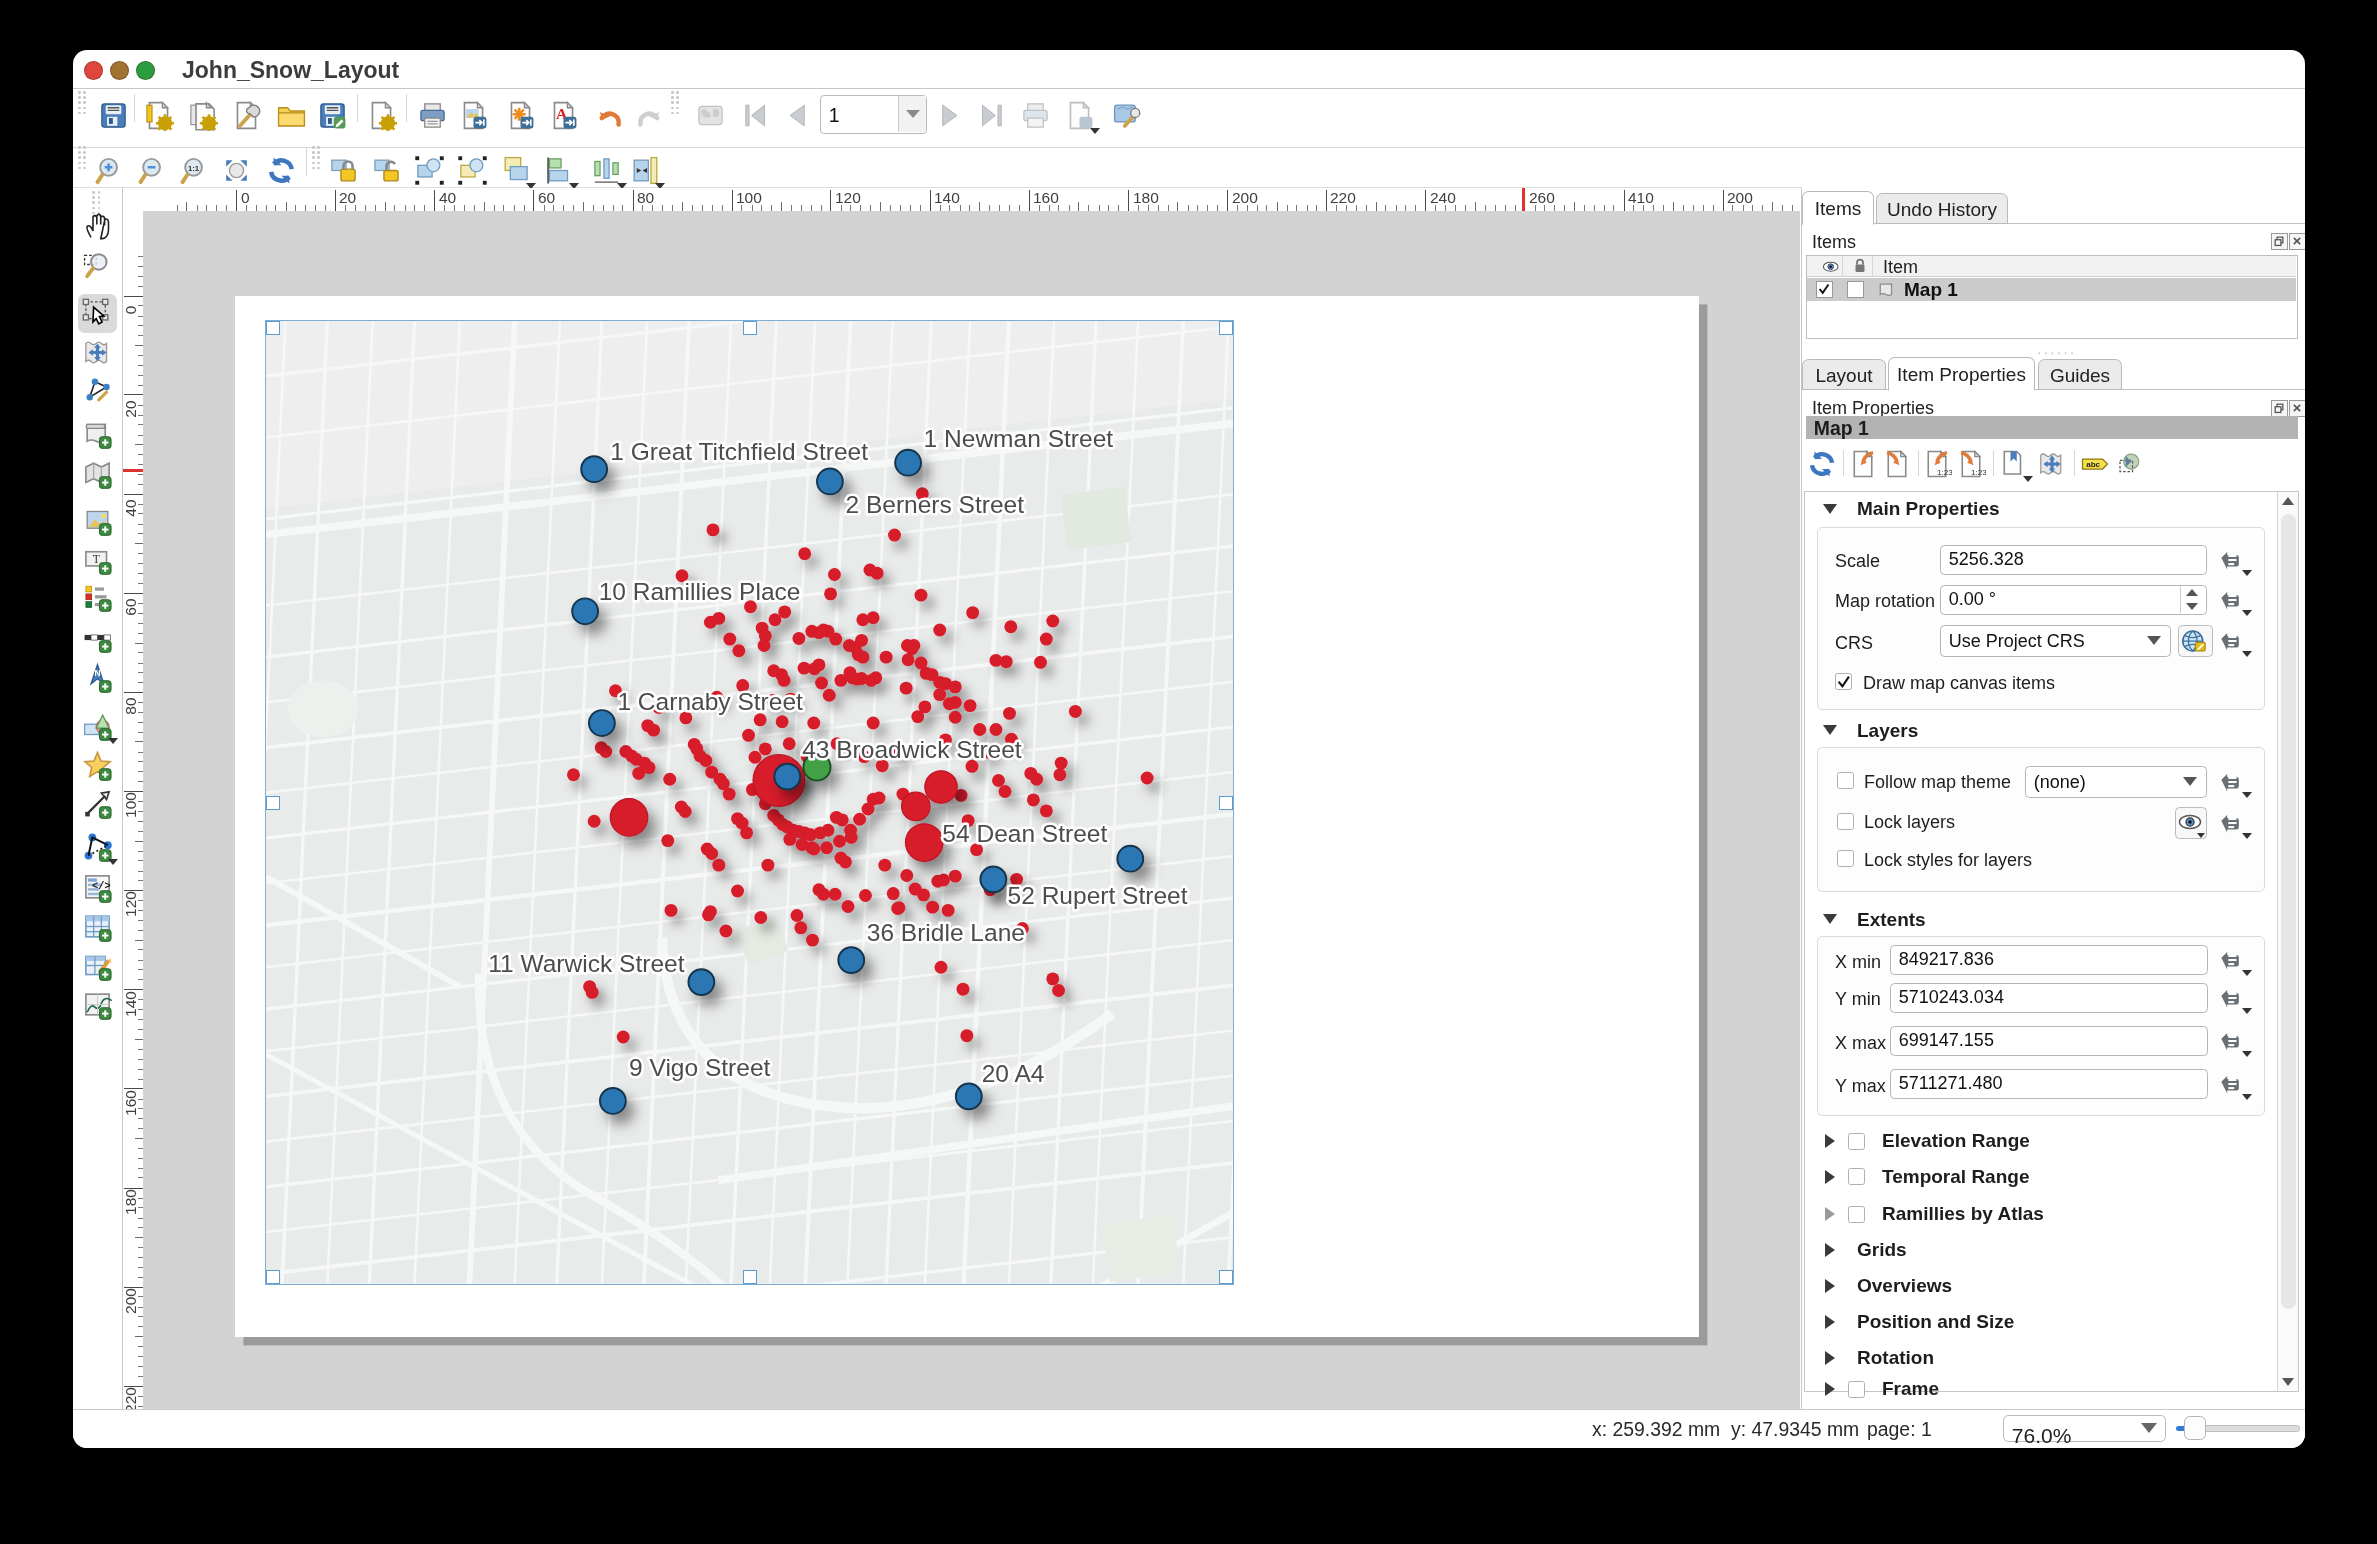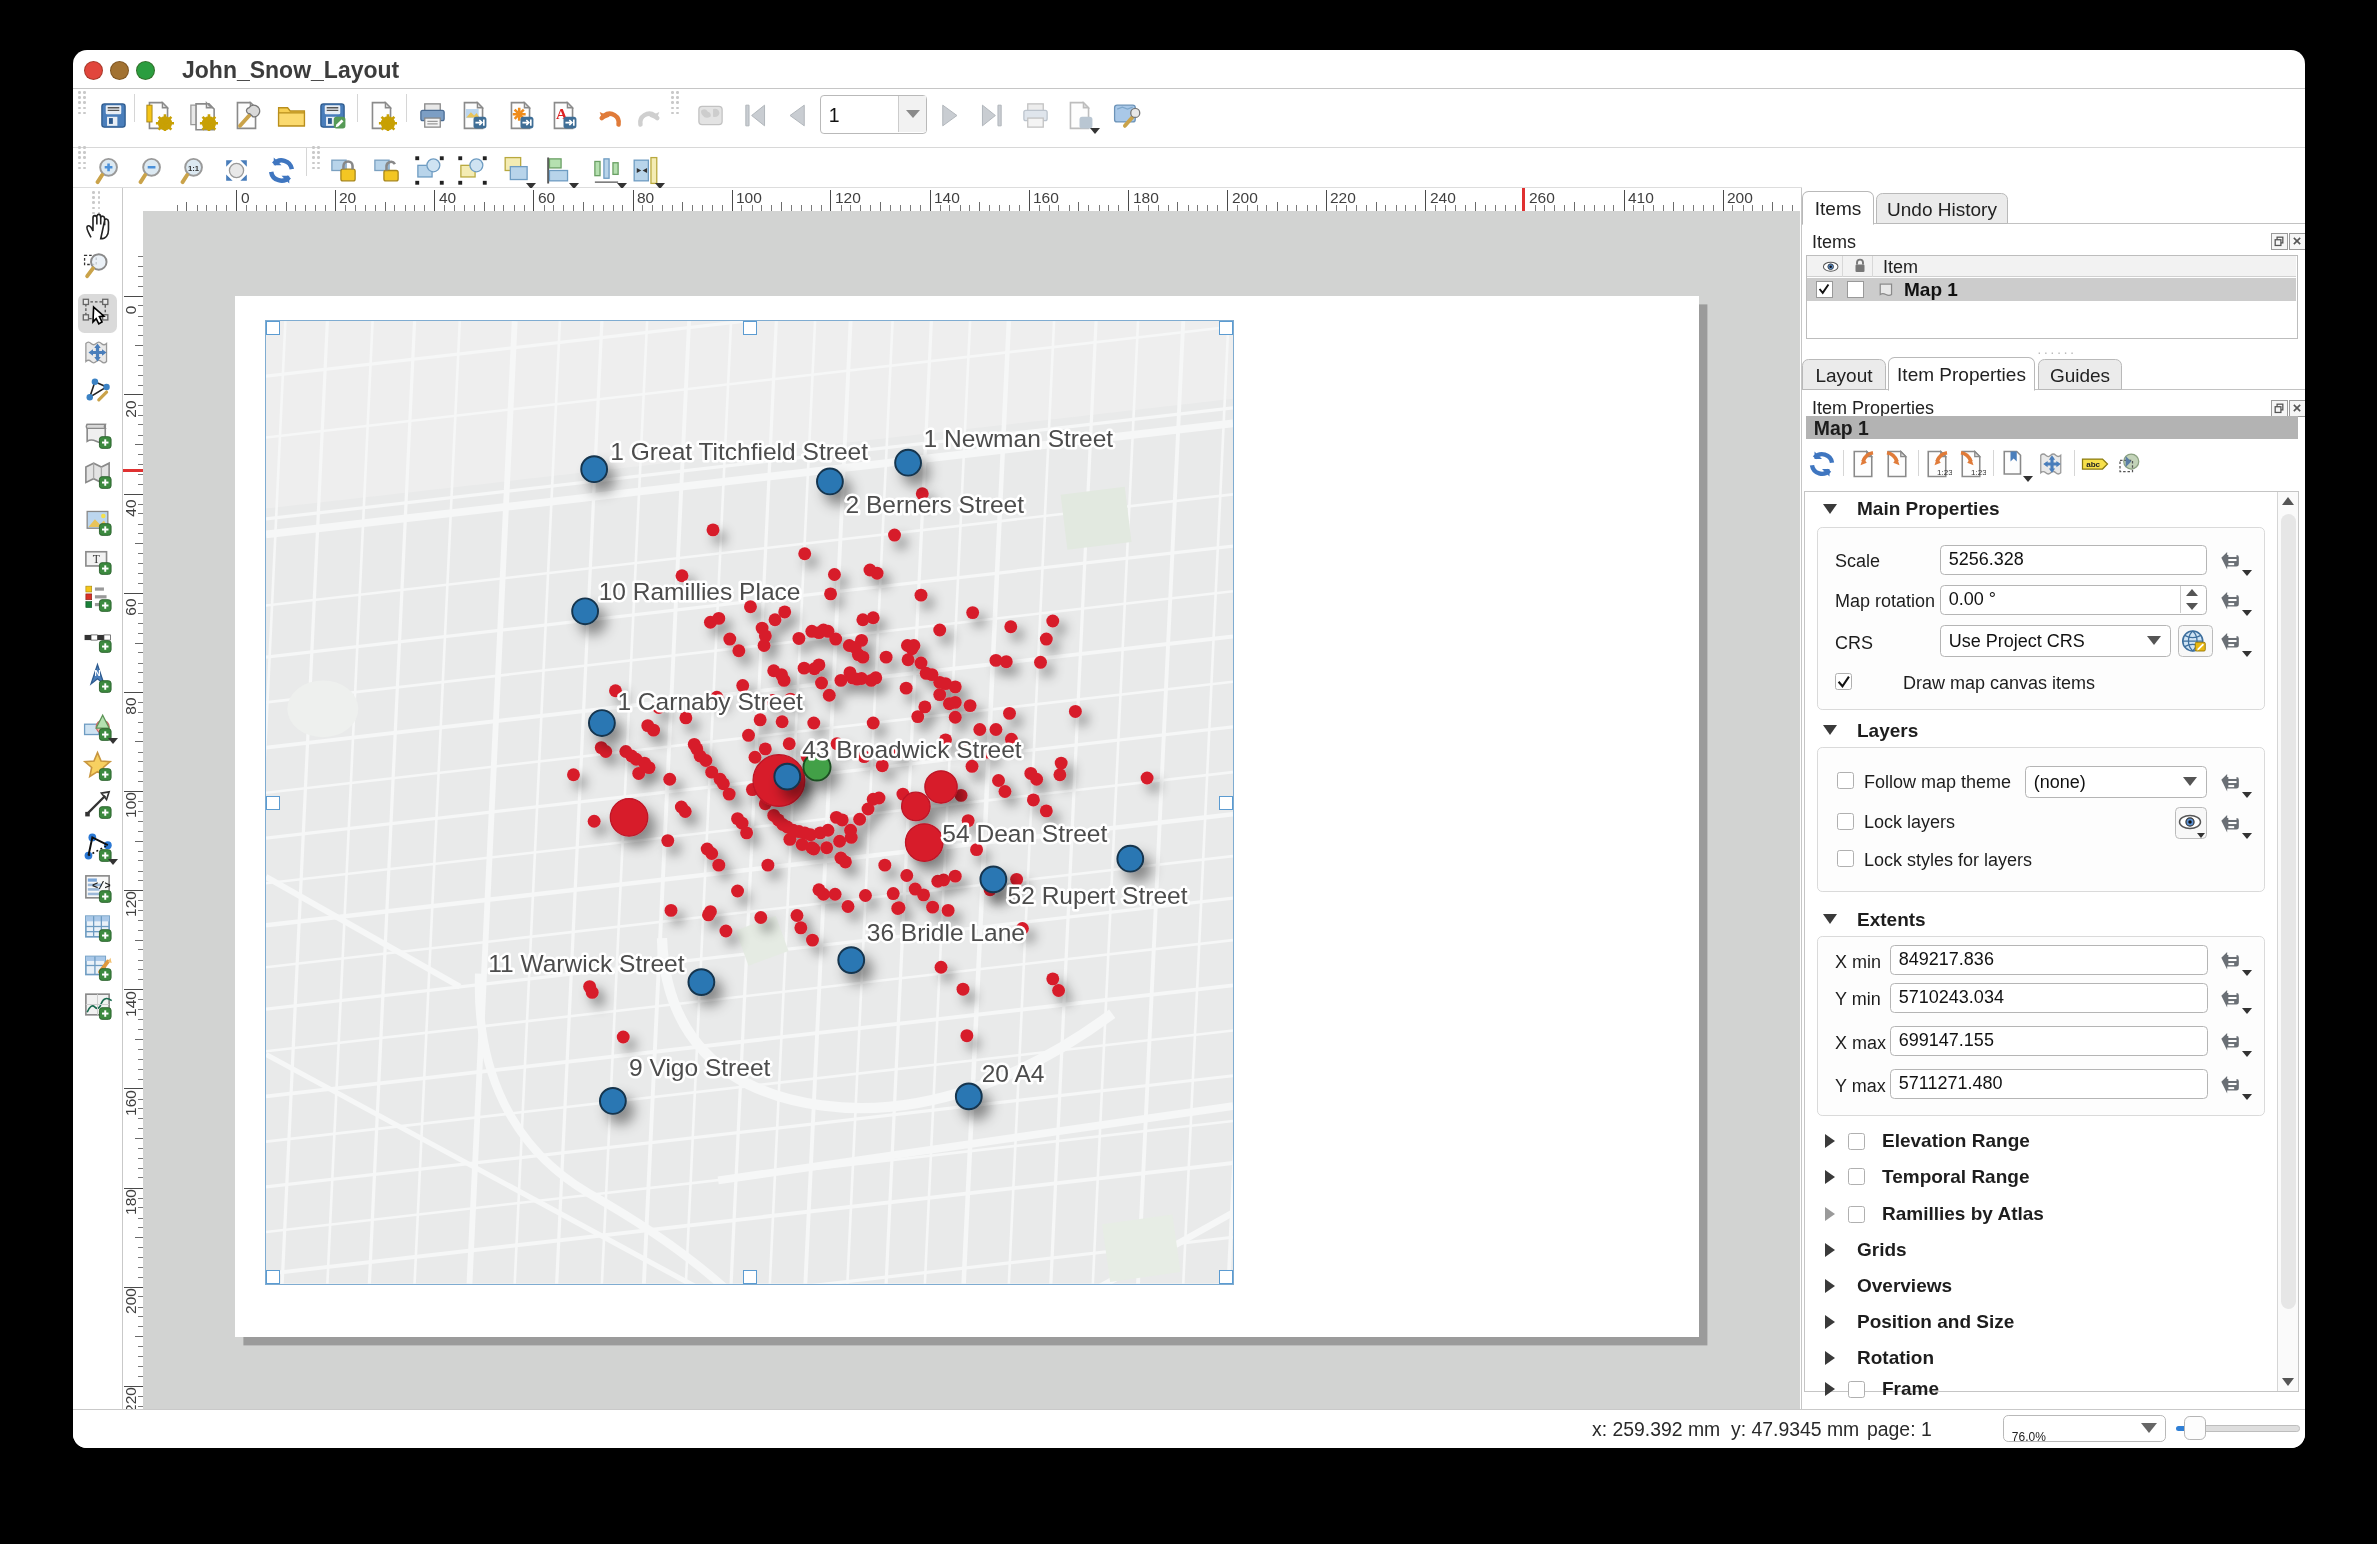--- a/index.html
+++ b/index.html
@@ -1255,21 +1255,21 @@
       </svg></div>
     <div class="ic" style="left:2146px;top:576px;width:28px;height:28px"><svg width="28" height="28" viewBox="0 0 48 48">
         <path d="M4 22 l10 -10 v5 h16 a4 4 0 0 1 4 4 v12 a4 4 0 0 1 -4 4 h-16 v5 z" fill="#6a6f75"></path>
         <rect x="16" y="17" width="14" height="3.5" fill="#fff"></rect>
         <rect x="16" y="24" width="14" height="3.5" fill="#fff"></rect>
         <rect x="16" y="31" width="10" height="3.5" fill="#fff"></rect>
       </svg><div style="position:absolute;right:-5.2px;bottom:-2.6px;width:0;height:0;border-left:5.2px solid transparent;border-right:5.2px solid transparent;border-top:6.5px solid #333"></div></div>
     <div class="cb" style="left:1762px;top:623px"><svg width="15.5" height="15.5" viewBox="0 0 24 24">
         <path d="M4 12 L10 19 L20 4" stroke="#111" stroke-width="3.2" fill="none"></path>
       </svg></div>
-    <div class="lbl" style="left:1830px;top:623px">Draw map canvas items</div>
+    <div class="lbl" style="left:1790px;top:623px">Draw map canvas items</div>
     <div class="tri-d" style="left:1750px;top:675px"></div>
     <div class="blbl" style="left:1784px;top:670px">Layers</div>
     <div style="position:absolute;left:1744px;top:697px;width:448px;height:145px;border:1.3px solid #dadada;border-radius:5.2px;background:#fdfdfd"></div>
     <div class="cb" style="left:1764px;top:722px"></div>
     <div class="lbl" style="left:1791px;top:722px">Follow map theme</div>
     <div class="inp" style="left:1952px;top:716px;width:182px;height:32px;line-height:30px">(none)<span style="position:absolute;right:9px;top:10.3px;width:0;height:0;border-left:7.8px solid transparent;border-right:7.8px solid transparent;border-top:9.7px solid #555"></span></div>
     <div class="ic" style="left:2146px;top:717px;width:28px;height:28px"><svg width="28" height="28" viewBox="0 0 48 48">
         <path d="M4 22 l10 -10 v5 h16 a4 4 0 0 1 4 4 v12 a4 4 0 0 1 -4 4 h-16 v5 z" fill="#6a6f75"></path>
         <rect x="16" y="17" width="14" height="3.5" fill="#fff"></rect>
         <rect x="16" y="24" width="14" height="3.5" fill="#fff"></rect>
@@ -1343,20 +1343,20 @@
     <div class="tri-r" style="left:1752px;top:1301px;border-left-color:#3a3a3a"></div>
     <div class="blbl" style="left:1784px;top:1297px">Rotation</div>
     <div class="tri-r" style="left:1752px;top:1332px;border-left-color:#3a3a3a"></div>
     <div class="cb" style="left:1775px;top:1331px"></div>
     <div class="blbl" style="left:1809px;top:1328px">Frame</div>
     <div style="position:absolute;left:0;top:1359px;width:2232px;height:39px;background:#fff;border-top:1.3px solid #c9c9c9">
       <div style="position:absolute;left:1519px;top:7.8px;font-size:19.4px;color:#2a2a2a">x: 259.392 mm</div>
       <div style="position:absolute;left:1658px;top:7.8px;font-size:19.4px;color:#2a2a2a">y: 47.9345 mm</div>
       <div style="position:absolute;left:1794px;top:7.8px;font-size:19.4px;color:#2a2a2a">page: 1</div>
       <div style="position:absolute;left:1930px;top:5.2px;width:163px;height:27px;background:#fff;border:1.3px solid #b9b9b9;border-radius:5.2px">
-        <span style="position:absolute;left:7.8px;top:14px;font-size:12px;color:#222">76.0%</span>
+        <span style="position:absolute;left:7.8px;top:8px;font-size:21px;color:#222">76.0%</span>
         <span style="position:absolute;right:7.8px;top:7px;width:0;height:0;border-left:8.4px solid transparent;border-right:8.4px solid transparent;border-top:10.3px solid #666"></span>
       </div>
       <div style="position:absolute;left:2103px;top:15.5px;width:26px;height:5.2px;background:#2f7fd6;border-radius:2.6px"></div>
       <div style="position:absolute;left:2129px;top:15px;width:98px;height:6.5px;background:#dedede;border:0.6px solid #bdbdbd;border-radius:3.2px"></div>
       <div style="position:absolute;left:2111px;top:5.8px;width:22px;height:24.5px;background:#fdfdfd;border:1.3px solid #b5b5b5;border-radius:5.8px"></div>
     </div>
   </div>
 
 </body></html>

